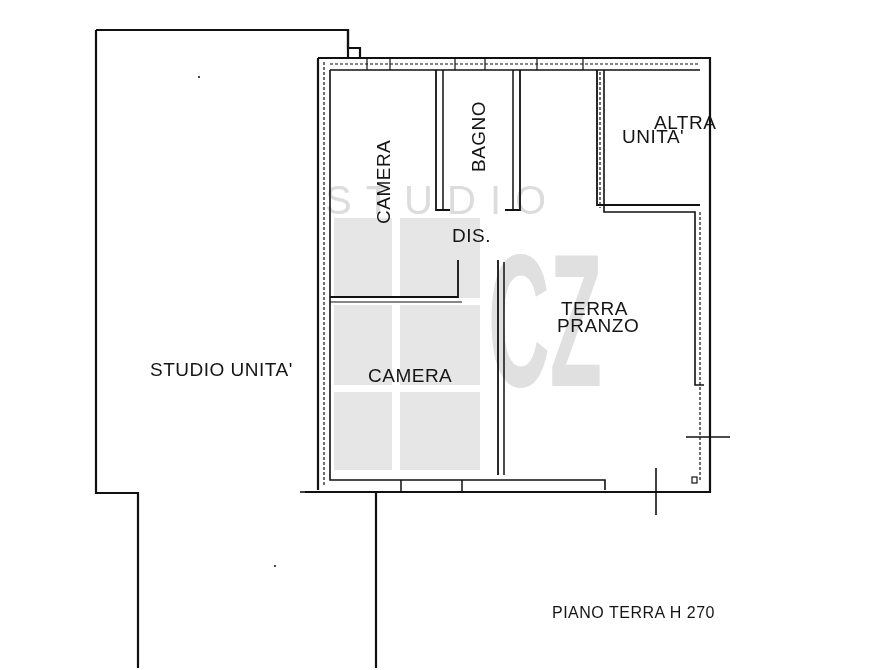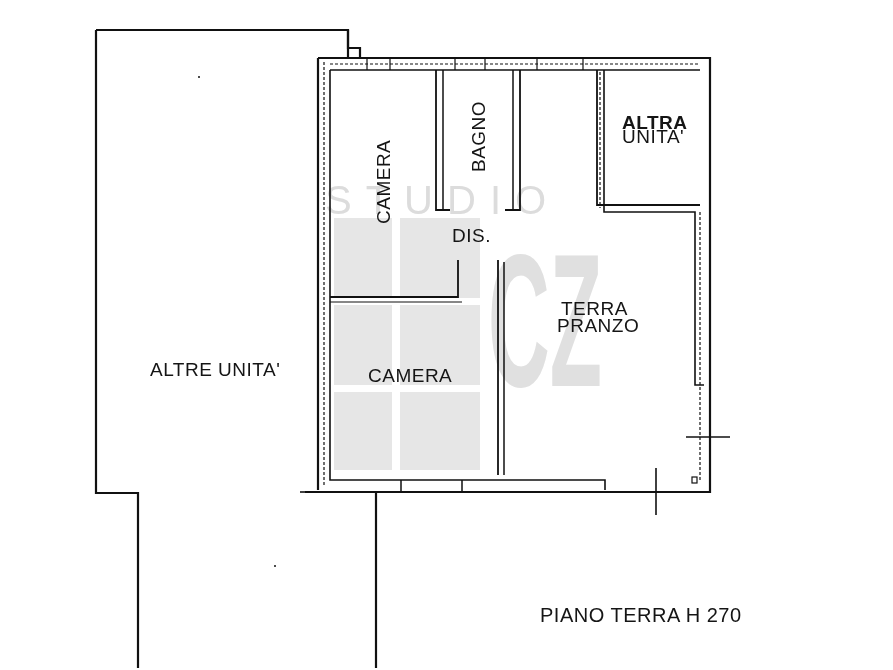--- a/index.html
+++ b/index.html
@@ -67,21 +67,21 @@
     <path d="M600 72 V208"></path>
     <path d="M700 212 V480"></path>
   </g>
   <rect x="692" y="477" width="5" height="6" fill="none" stroke="#111" stroke-width="1.2"></rect>
   <circle cx="199" cy="77" r="1" fill="#111"></circle>
   <circle cx="275" cy="566" r="1" fill="#111"></circle>
 </svg>
 
 <div class="lbl vert" style="left:373px;top:224px;">CAMERA</div>
 <div class="lbl vert" style="left:468px;top:172px;">BAGNO</div>
-<div class="lbl" style="left:622px;top:112px;font-weight:bold;">ALTRA</div>
+<div class="lbl" style="left:654px;top:112px;">ALTRA</div>
 <div class="lbl" style="left:622px;top:126px;">UNITA'</div>
 <div class="lbl" style="left:452px;top:225px;">DIS.</div>
 <div class="lbl" style="left:561px;top:298px;">TERRA</div>
 <div class="lbl" style="left:557px;top:315px;">PRANZO</div>
 <div class="lbl" style="left:368px;top:365px;">CAMERA</div>
-<div class="lbl" style="left:150px;top:359px;">ALTRE UNITA'</div>
+<div class="lbl" style="left:150px;top:359px;">STUDIO UNITA'</div>
 
-<div class="lbl" style="left:540px;top:604px;font-size:20px;">PIANO TERRA H 270</div>
+<div class="lbl" style="left:552px;top:604px;font-size:16px;">PIANO TERRA H 270</div>
 
 </body></html>

